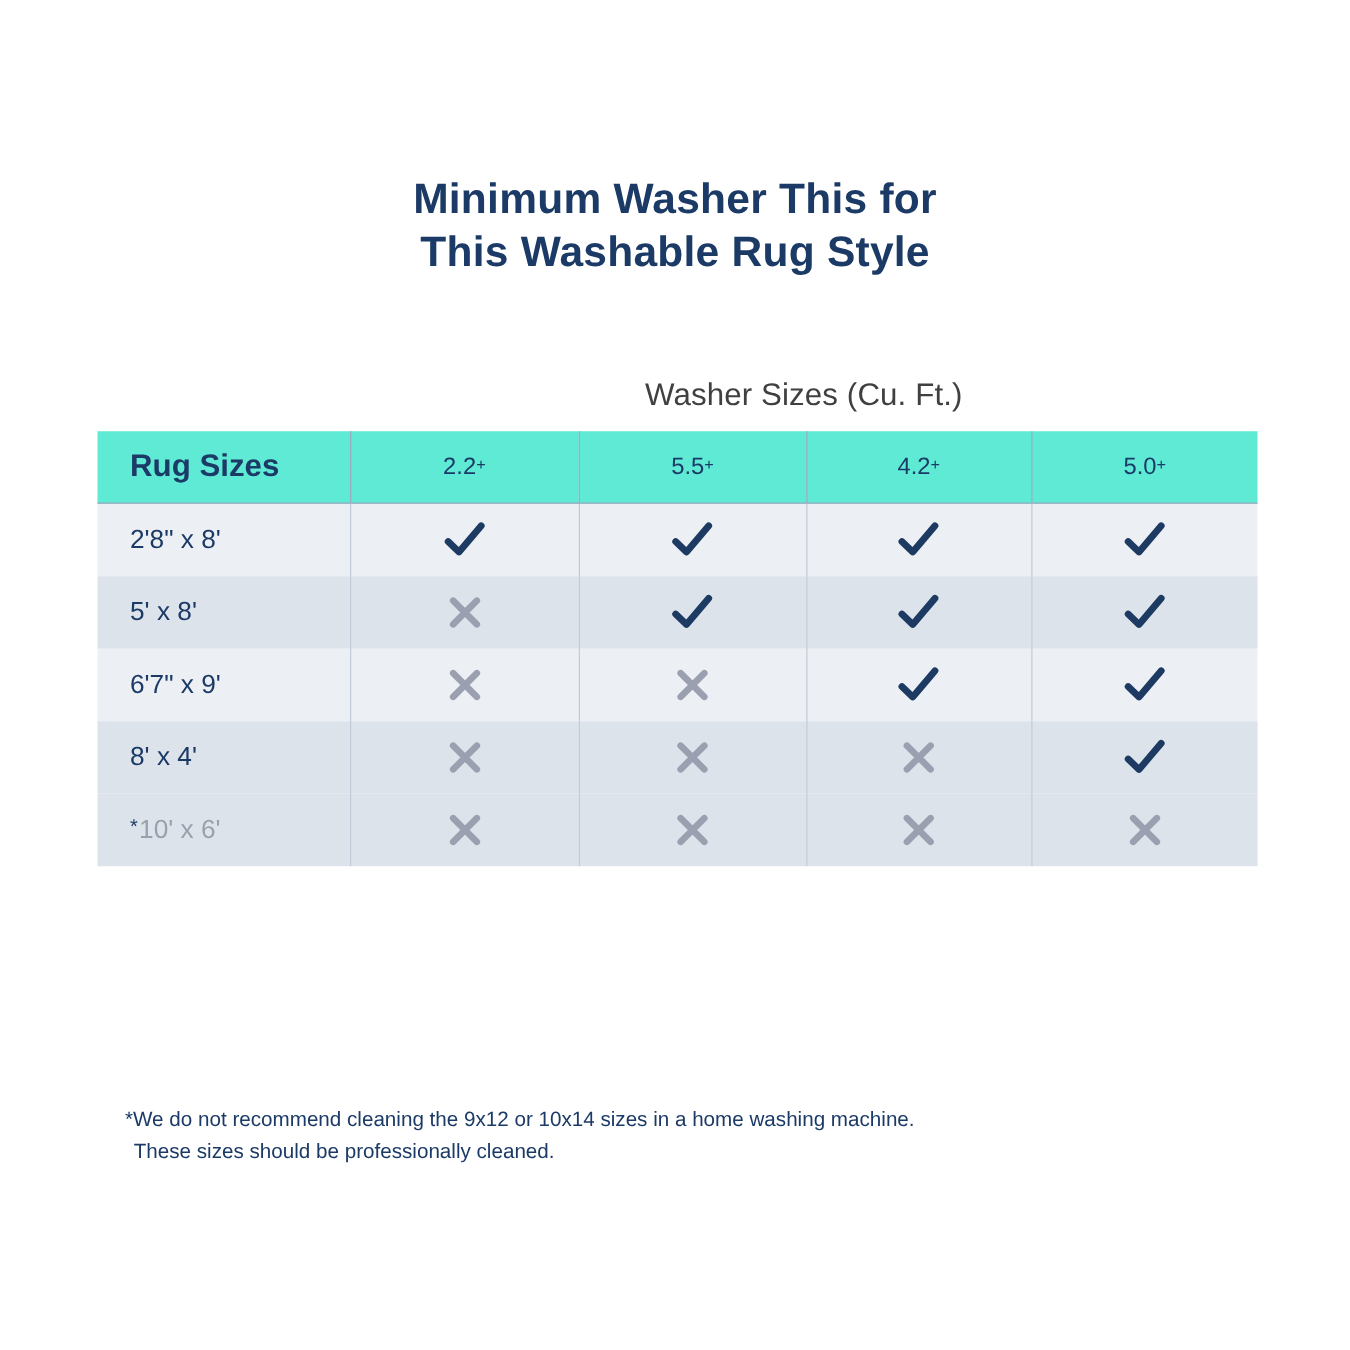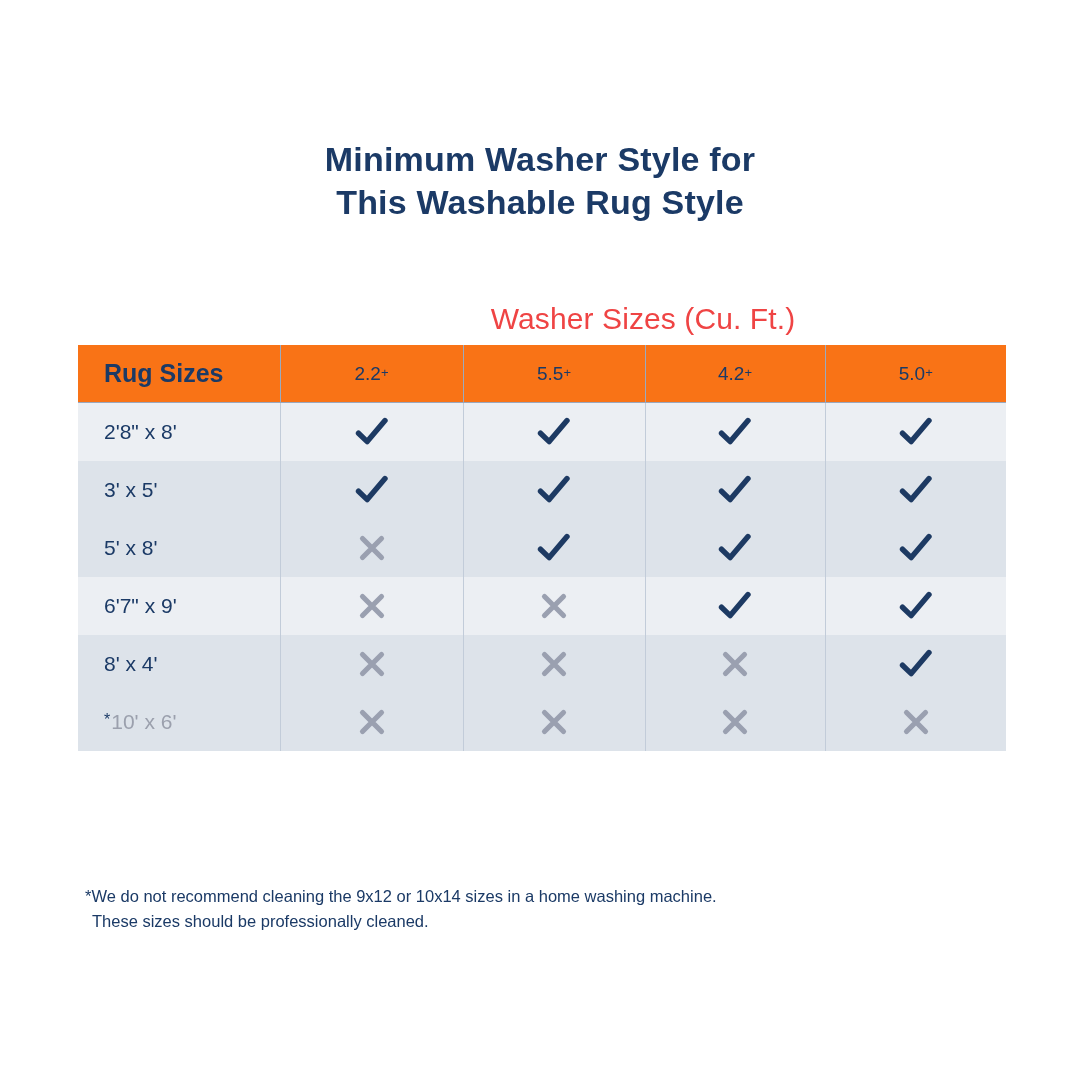--- a/index.html
+++ b/index.html
@@ -39,23 +39,23 @@
     white-space: nowrap;
   }
 
   
   .supra-header {
     position: absolute;
     top: 302px;
     left: 280px;
     width: 726px;
     text-align: center;
-    font-size: 30px;
+    font-size: 25px;
     font-weight: 500;
-    color: #ef4444;
+    color: #404040;
     letter-spacing: 0.1px;
   }
 
   
   .table-wrap {
     position: absolute;
     left: 78px;
     top: 345px;
     width: 928px;
   }
@@ -68,21 +68,21 @@
   table.rugtable col.c-w1    { width: 183px; }
   table.rugtable col.c-w2    { width: 182px; }
   table.rugtable col.c-w3    { width: 180px; }
   table.rugtable col.c-w4    { width: 181px; }
 
   
   thead th {
     height: 57px;
     padding: 0;
     vertical-align: middle;
-    background: #f97316;
+    background: #5eead4;
     border-bottom: 1.5px solid #9aa7bd;
     font-weight: 400;
   }
   thead th.rug-head {
     font-size: 25px;
     font-weight: 600;
     color: #1b3a66;
     text-align: left;
     padding-left: 26px;
     border-right: 1px solid #9aabc0;
@@ -128,36 +128,36 @@
   }
 
   tbody td.cell-mark { text-align: center; }
 
   .mark-svg { display: inline-block; vertical-align: middle; }
 
   
   .footnote {
     position: absolute;
     top: 884px;
-    left: 85px;
+    left: 100px;
     width: 880px;
     font-size: 16.5px;
     line-height: 25px;
     color: #1b3a66;
   }
   .footnote .fn-line { white-space: nowrap; }
   .footnote .fn-line.indent { padding-left: 7px; }
 </style>
 </head>
 <body>
 
 <div class="page">
 
   <div class="title-block">
-    <div class="title-line">Minimum Washer Style for</div>
+    <div class="title-line">Minimum Washer This for</div>
     <div class="title-line">This Washable Rug Style</div>
   </div>
 
   <div class="supra-header">Washer Sizes (Cu. Ft.)</div>
 
   <div class="table-wrap">
     <table class="rugtable">
       <colgroup>
         <col class="c-rug">
         <col class="c-w1">
@@ -192,35 +192,20 @@
                   <path d="M3.5 16.2 L12.2 24.6 L30 3.6" fill="none" stroke="#1d3a63" stroke-width="5.4" stroke-linecap="round" stroke-linejoin="round"></path>
                 </svg></span></td>
             <td class="cell-mark"><span><svg class="mark-svg" width="34" height="30" viewBox="0 0 34 30" aria-hidden="true">
                   <path d="M3.5 16.2 L12.2 24.6 L30 3.6" fill="none" stroke="#1d3a63" stroke-width="5.4" stroke-linecap="round" stroke-linejoin="round"></path>
                 </svg></span></td>
             <td class="cell-mark last"><span><svg class="mark-svg" width="34" height="30" viewBox="0 0 34 30" aria-hidden="true">
                   <path d="M3.5 16.2 L12.2 24.6 L30 3.6" fill="none" stroke="#1d3a63" stroke-width="5.4" stroke-linecap="round" stroke-linejoin="round"></path>
                 </svg></span></td>
           </tr>
           <tr class="even">
-            <td class="rug-label"><span>3' x 5'</span></td>
-            <td class="cell-mark"><span><svg class="mark-svg" width="34" height="30" viewBox="0 0 34 30" aria-hidden="true">
-                  <path d="M3.5 16.2 L12.2 24.6 L30 3.6" fill="none" stroke="#1d3a63" stroke-width="5.4" stroke-linecap="round" stroke-linejoin="round"></path>
-                </svg></span></td>
-            <td class="cell-mark"><span><svg class="mark-svg" width="34" height="30" viewBox="0 0 34 30" aria-hidden="true">
-                  <path d="M3.5 16.2 L12.2 24.6 L30 3.6" fill="none" stroke="#1d3a63" stroke-width="5.4" stroke-linecap="round" stroke-linejoin="round"></path>
-                </svg></span></td>
-            <td class="cell-mark"><span><svg class="mark-svg" width="34" height="30" viewBox="0 0 34 30" aria-hidden="true">
-                  <path d="M3.5 16.2 L12.2 24.6 L30 3.6" fill="none" stroke="#1d3a63" stroke-width="5.4" stroke-linecap="round" stroke-linejoin="round"></path>
-                </svg></span></td>
-            <td class="cell-mark last"><span><svg class="mark-svg" width="34" height="30" viewBox="0 0 34 30" aria-hidden="true">
-                  <path d="M3.5 16.2 L12.2 24.6 L30 3.6" fill="none" stroke="#1d3a63" stroke-width="5.4" stroke-linecap="round" stroke-linejoin="round"></path>
-                </svg></span></td>
-          </tr>
-          <tr class="even">
             <td class="rug-label"><span>5' x 8'</span></td>
             <td class="cell-mark"><span><svg class="mark-svg" width="30" height="30" viewBox="0 0 30 30" aria-hidden="true">
                   <path d="M5.5 5.5 L24.5 24.5 M24.5 5.5 L5.5 24.5" fill="none" stroke="#9aa0b0" stroke-width="5.2" stroke-linecap="round"></path>
                 </svg></span></td>
             <td class="cell-mark"><span><svg class="mark-svg" width="34" height="30" viewBox="0 0 34 30" aria-hidden="true">
                   <path d="M3.5 16.2 L12.2 24.6 L30 3.6" fill="none" stroke="#1d3a63" stroke-width="5.4" stroke-linecap="round" stroke-linejoin="round"></path>
                 </svg></span></td>
             <td class="cell-mark"><span><svg class="mark-svg" width="34" height="30" viewBox="0 0 34 30" aria-hidden="true">
                   <path d="M3.5 16.2 L12.2 24.6 L30 3.6" fill="none" stroke="#1d3a63" stroke-width="5.4" stroke-linecap="round" stroke-linejoin="round"></path>
                 </svg></span></td>

